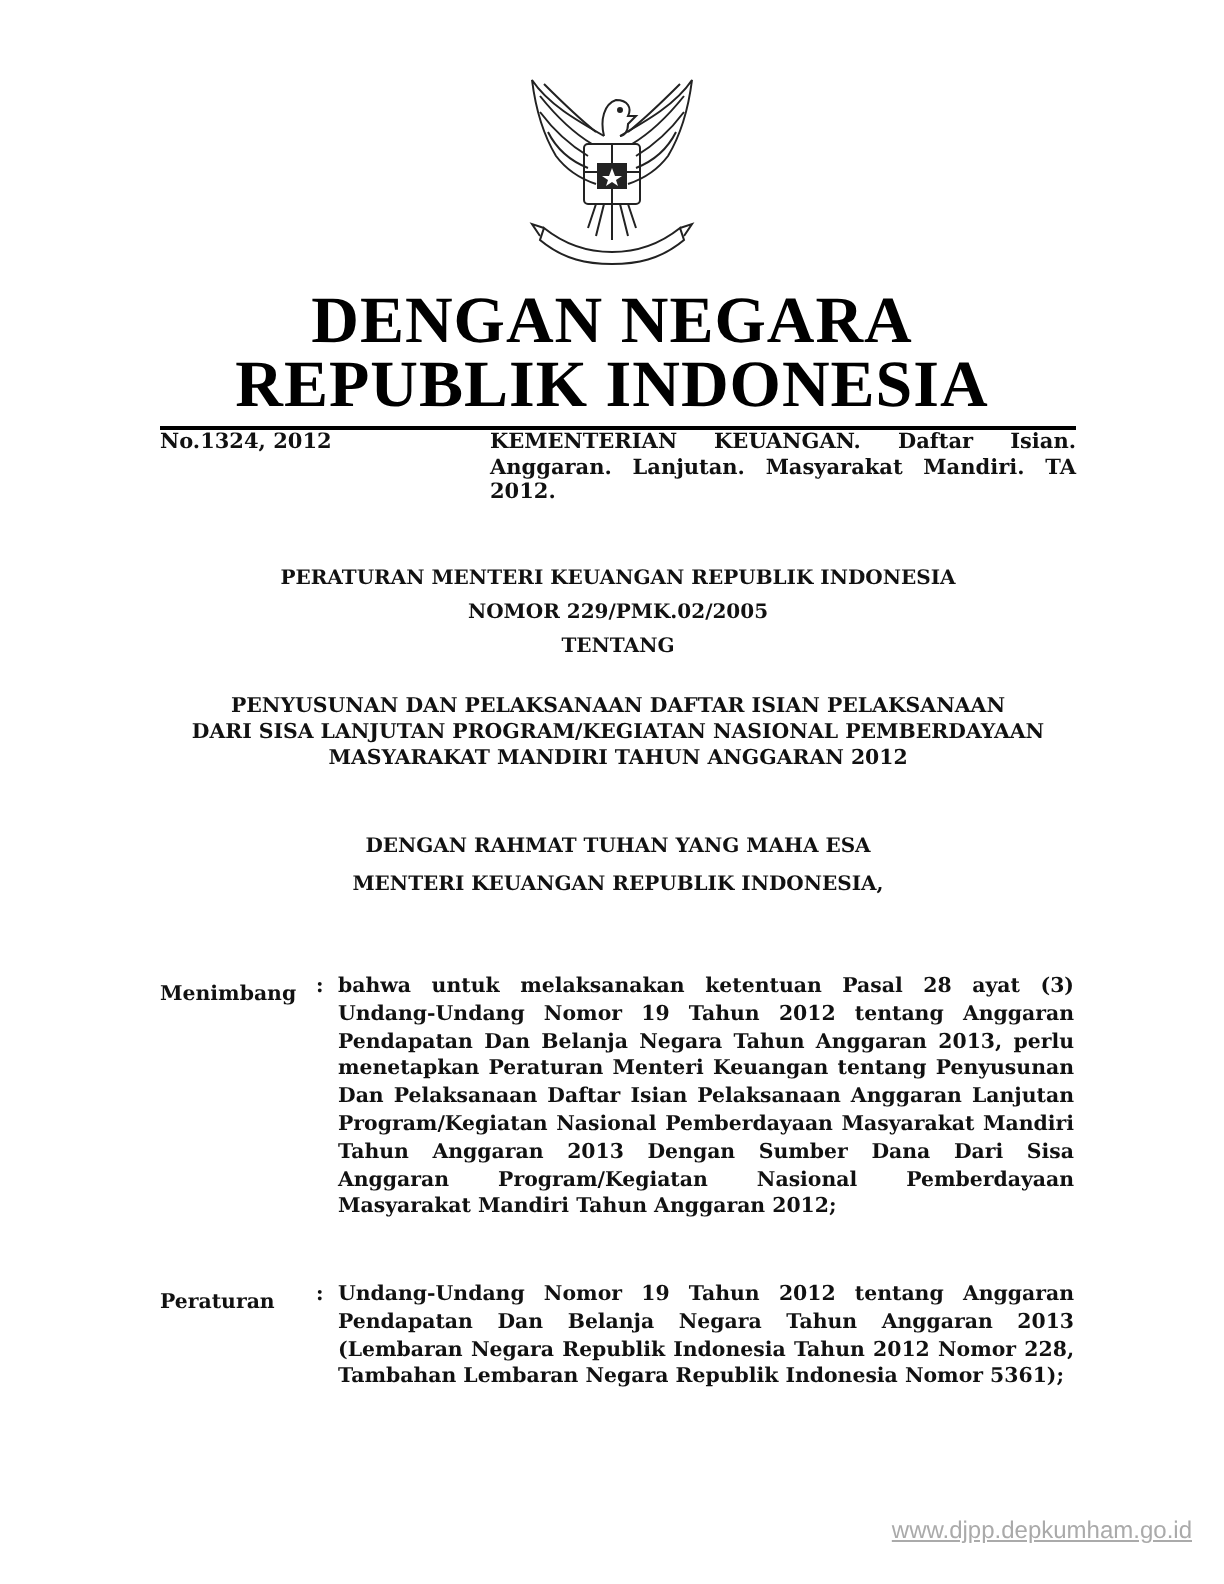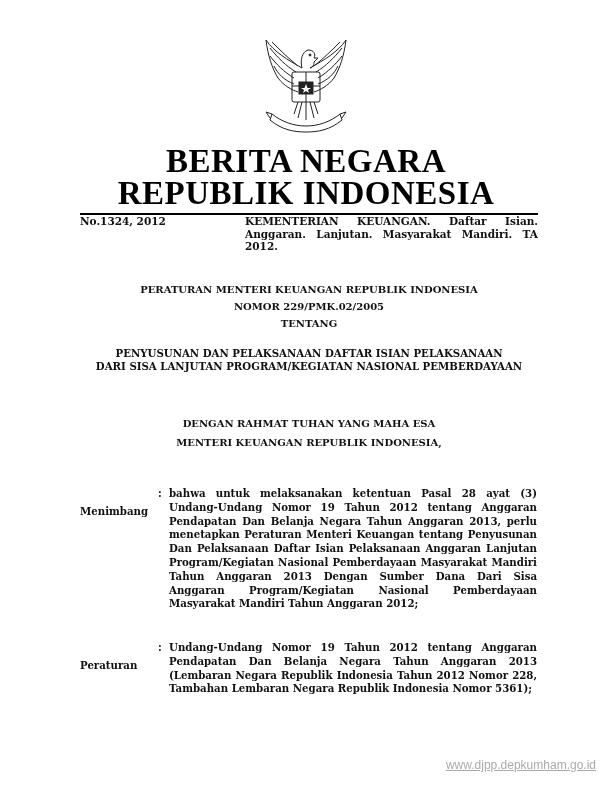--- a/index.html
+++ b/index.html
@@ -12,21 +12,21 @@
   .mh2 { top: 175px; font-size: 33px; letter-spacing: 0.5px; }
   .rule { position: absolute; left: 80px; width: 458px; top: 213px; height: 2px; background: #000; }
   .num { position: absolute; left: 80px; top: 215px; font-size: 10.5px; font-weight: bold; }
   .subject { position: absolute; left: 245px; top: 215px; width: 293px; font-size: 10.5px;
              font-weight: bold; text-align: justify; text-align-last: left; line-height: 12.5px; }
   .center { position: absolute; left: 80px; width: 458px; text-align: center;
             font-size: 10px; font-weight: bold; }
   .title-block { position: absolute; left: 80px; width: 458px; top: 327px; text-align: center;
                  font-size: 10.2px; font-weight: bold; line-height: 13px; }
   .clause { position: absolute; left: 80px; width: 458px; font-size: 10.2px; font-weight: bold; }
-  .clause .label { position: absolute; left: 0; top: 18px; }
+  .clause .label { position: absolute; left: 0; top: 4px; }
   .clause .colon { position: absolute; left: 78px; top: 0; }
   .clause .body { position: absolute; left: 89px; width: 368px; top: 0; text-align: justify;
                   line-height: 13.8px; }
   .footer-link { position: absolute; right: 16px; top: 758px; font-family: "Liberation Sans", sans-serif;
                  font-size: 12px; color: #aaaaaa; text-decoration: underline; text-align: center; }
 </style>
 </head>
 <body>
 
 <div class="emblem">
@@ -56,34 +56,35 @@
 
       <path d="M40 64 L36 76 M56 64 L60 76"></path>
       <path d="M44 64 L40 80 M52 64 L56 80 M48 64 L48 82"></path>
 
       <path d="M14 76 C24 84 36 88 48 88 C60 88 72 84 82 76 L84 82 C72 92 60 94 48 94 C36 94 24 92 12 82 Z"></path>
       <path d="M14 76 L8 74 L12 80 M82 76 L88 74 L84 80"></path>
     </g>
   </svg>
 </div>
 
-<div class="masthead mh1">BERITA NEGARA</div>
+<div class="masthead mh1">DENGAN NEGARA</div>
 <div class="masthead mh2">REPUBLIK INDONESIA</div>
 <div class="rule"></div>
 
 <div class="num">No.1324, 2012</div>
 <div class="subject">KEMENTERIAN KEUANGAN. Daftar Isian. Anggaran. Lanjutan. Masyarakat Mandiri. TA 2012.</div>
 
 <div class="center" style="top:284px">PERATURAN MENTERI KEUANGAN REPUBLIK INDONESIA</div>
 <div class="center" style="top:301px">NOMOR 229/PMK.02/2005</div>
 <div class="center" style="top:318px">TENTANG</div>
 
 <div class="title-block" style="top:347px">
   <div>PENYUSUNAN DAN PELAKSANAAN DAFTAR ISIAN PELAKSANAAN</div>
   <div>DARI SISA LANJUTAN PROGRAM/KEGIATAN NASIONAL PEMBERDAYAAN</div>
+  <div>MASYARAKAT MANDIRI TAHUN ANGGARAN 2012</div>
 </div>
 
 <div class="center" style="top:418px">DENGAN RAHMAT TUHAN YANG MAHA ESA</div>
 <div class="center" style="top:437px">MENTERI KEUANGAN REPUBLIK INDONESIA,</div>
 
 <div class="clause" style="top:487px">
   <span class="label">Menimbang</span>
   <span class="colon">:</span>
   <div class="body">bahwa untuk melaksanakan ketentuan Pasal 28 ayat (3) Undang-Undang Nomor 19 Tahun 2012 tentang Anggaran Pendapatan Dan Belanja Negara Tahun Anggaran 2013, perlu menetapkan Peraturan Menteri Keuangan tentang Penyusunan Dan Pelaksanaan Daftar Isian Pelaksanaan Anggaran Lanjutan Program/Kegiatan Nasional Pemberdayaan Masyarakat Mandiri Tahun Anggaran 2013 Dengan Sumber Dana Dari Sisa Anggaran Program/Kegiatan Nasional Pemberdayaan Masyarakat Mandiri Tahun Anggaran 2012;</div>
 </div>

